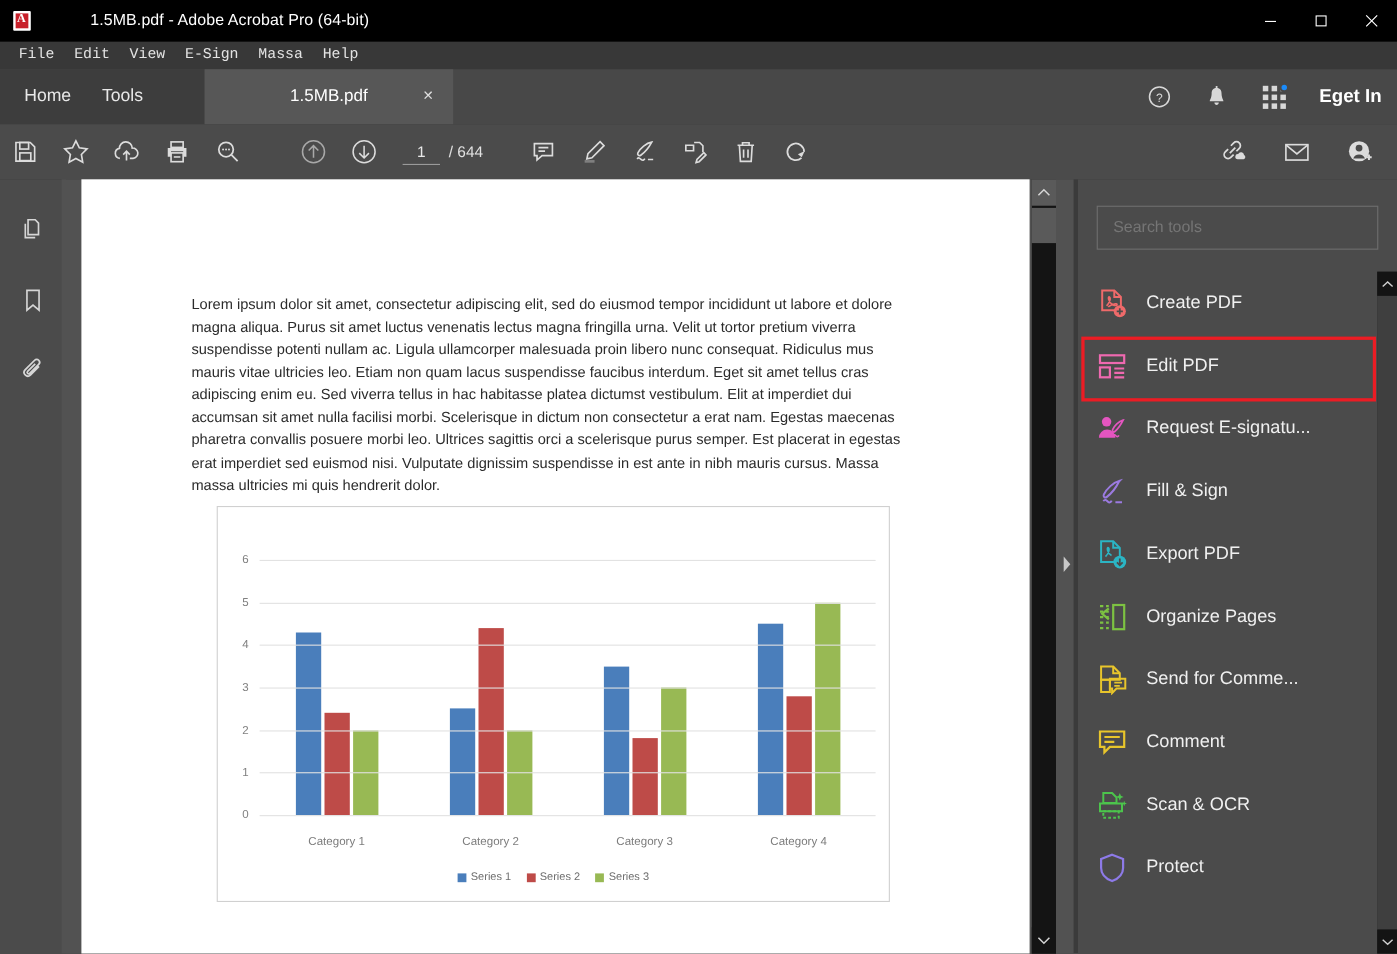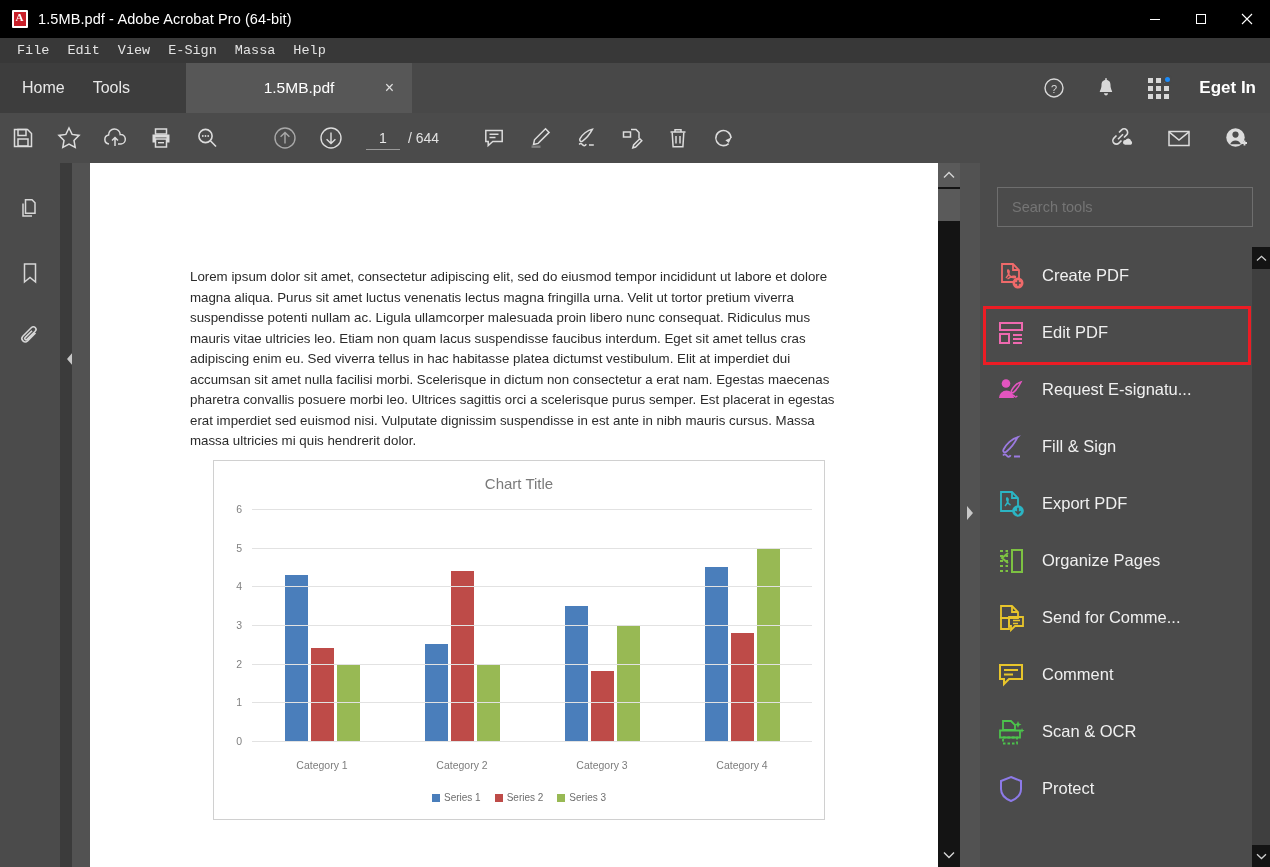--- a/index.html
+++ b/index.html
@@ -8,21 +8,21 @@
     overflow: hidden;
     background: #3b3b3b;
     font-family: "Liberation Sans", sans-serif;
     -webkit-font-smoothing: antialiased;
   }
   .app { position: relative; width: 1270px; height: 867px; }
 
   
   .titlebar {
     position: absolute; top: 0; left: 0; width: 1270px; height: 38px;
-    background: #000000; display: flex; align-items: center;
+    background: #000000; display: flex; align-items: center; gap: 44px;
   }
   .titlebar-icon {
     width: 16px; height: 18px; margin-left: 12px; margin-right: 10px;
     background: #ffffff; border-radius: 1px; position: relative;
   }
   .titlebar-icon:after {
     content: "";
     position: absolute; left: 2px; top: 2px; width: 12px; height: 14px;
     background: #c8202a;
     clip-path: polygon(0 0,100% 0,100% 100%,0 100%);
@@ -123,21 +123,21 @@
     align-items: center; padding-top: 26px; gap: 24px;
   }
   .navrail .tool { width: 40px; height: 40px; }
   .collapse-left {
     position: absolute; left: 63px; top: 348px; width: 14px; height: 22px;
     display: flex; align-items: center; justify-content: center;
   }
 
   
   .docarea {
-    position: absolute; top: 163px; left: 72px; width: 920px; height: 704px;
+    position: absolute; top: 163px; left: 56px; width: 920px; height: 704px;
     background: #525252;
   }
   .page {
     position: absolute; left: 18px; top: 0px; width: 862px; height: 704px;
     background: #ffffff; overflow: hidden;
   }
   .doc-text {
     position: absolute; left: 100px; top: 104px; width: 656px;
     color: #2b2b2b; font-size: 13.3px; line-height: 20.5px;
     font-family: "Liberation Sans", sans-serif; text-align: left;
@@ -461,21 +461,20 @@
     <svg width="10" height="16" viewBox="0 0 10 16">
         <path d="M8 1 L2 8 L8 15 Z" fill="#c8c8c8"></path>
       </svg>
   </div>
 
   <div class="docarea">
     <div class="page">
       <p class="doc-text">Lorem ipsum dolor sit amet, consectetur adipiscing elit, sed do eiusmod tempor incididunt ut labore et dolore magna aliqua. Purus sit amet luctus venenatis lectus magna fringilla urna. Velit ut tortor pretium viverra suspendisse potenti nullam ac. Ligula ullamcorper malesuada proin libero nunc consequat. Ridiculus mus mauris vitae ultricies leo. Etiam non quam lacus suspendisse faucibus interdum. Eget sit amet tellus cras adipiscing enim eu. Sed viverra tellus in hac habitasse platea dictumst vestibulum. Elit at imperdiet dui accumsan sit amet nulla facilisi morbi. Scelerisque in dictum non consectetur a erat nam. Egestas maecenas pharetra convallis posuere morbi leo. Ultrices sagittis orci a scelerisque purus semper. Est placerat in egestas erat imperdiet sed euismod nisi. Vulputate dignissim suspendisse in est ante in nibh mauris cursus. Massa massa ultricies mi quis hendrerit dolor.</p>
 
       <div class="chart-box">
-        <div class="chart-title">Chart Title</div>
         <div class="ylabels">
             <div class="ylabel" style="top: 100%;">0</div>
             <div class="ylabel" style="top: 83.3333%;">1</div>
             <div class="ylabel" style="top: 66.6667%;">2</div>
             <div class="ylabel" style="top: 50%;">3</div>
             <div class="ylabel" style="top: 33.3333%;">4</div>
             <div class="ylabel" style="top: 16.6667%;">5</div>
             <div class="ylabel" style="top: 0%;">6</div>
           </div>
         <div class="plot">

